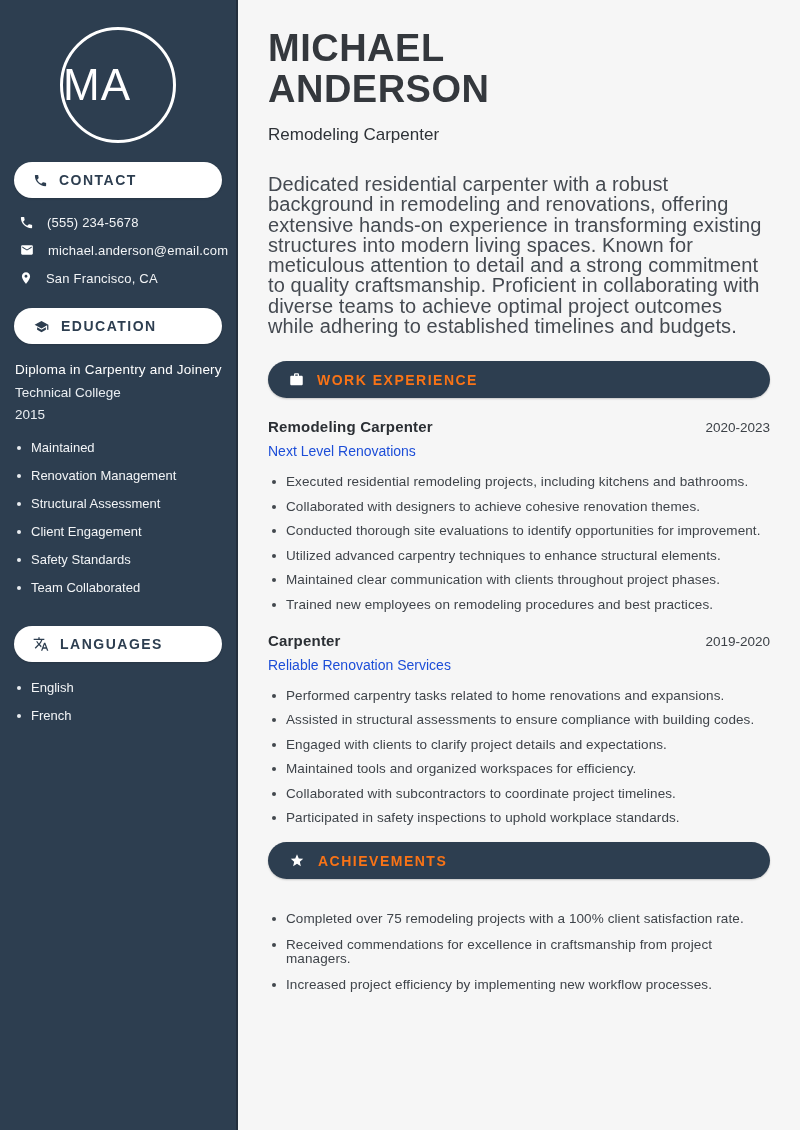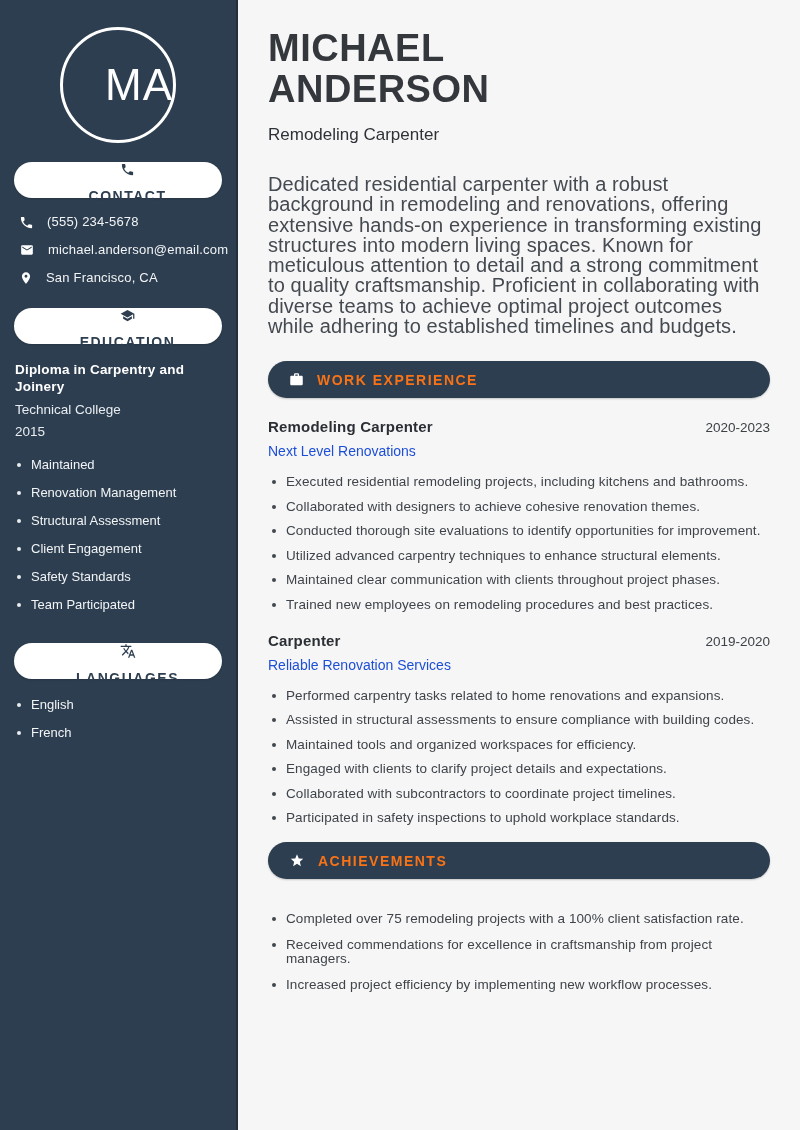--- a/index.html
+++ b/index.html
@@ -26,67 +26,67 @@
     color: #fff;
   }
   .avatar {
     width: 116px;
     height: 116px;
     margin: 27px auto 0 auto;
     border: 3px solid #ffffff;
     border-radius: 50%;
     display: flex;
     align-items: center;
-    justify-content: flex-end;
+    justify-content: flex-start;
     font-size: 44px;
     font-weight: 500;
     letter-spacing: 1px;
     color: #ffffff;
   }
   .side-pill {
     margin: 0 14px;
     height: 36px;
     background: #ffffff;
     border-radius: 18px;
     display: flex;
     align-items: center;
     gap: 11px;
     padding-left: 19px;
     color: #2d3e50;
     box-shadow: 0 1px 2px rgba(0,0,0,0.15);
-    flex-direction: column;
   }
   .side-pill .pill-label {
     font-size: 14px;
     font-weight: bold;
     letter-spacing: 1.5px;
   }
   .pill-contact   { margin-top: 19px; }
   .pill-education { margin-top: 22px; }
   .pill-skills    { margin-top: 23px; }
   .pill-languages { margin-top: 30px; }
 
   .contact-list { margin-top: 16px; }
   .contact-row {
     display: flex;
+    align-items: center;
     gap: 13px;
     padding: 0 14px 0 19px;
     margin-bottom: 12px;
     min-height: 16px;
   }
   .contact-row .txt {
     font-size: 13px;
     color: #f2f4f6;
     letter-spacing: 0.2px;
   }
 
   .edu-block { padding: 17px 14px 0 15px; }
   .edu-degree {
     font-size: 13.5px;
-    font-weight: bold;
+    font-weight: normal;
     color: #ffffff;
     letter-spacing: 0.2px;
     line-height: 17px;
   }
   .edu-school { margin-top: 7px; font-size: 13.5px; color: #e9edf1; }
   .edu-year   { margin-top: 7px; font-size: 13.5px; color: #e9edf1; }
 
   ul.side-list { list-style: none; margin-top: 18px; }
   ul.side-list li {
     position: relative;
@@ -257,21 +257,21 @@
       <div class="edu-school">Technical College</div>
       <div class="edu-year">2015</div>
     </div>
 
     <ul class="side-list">
         <li>Maintained</li>
         <li>Renovation Management</li>
         <li>Structural Assessment</li>
         <li>Client Engagement</li>
         <li>Safety Standards</li>
-        <li>Team Participated</li>
+        <li>Team Collaborated</li>
       </ul>
 
     <div class="side-pill pill-languages">
       <span class="icon">
         <svg width="16" height="16" viewBox="0 0 24 24" fill="#2d3e50">
             <path d="M12.87 15.07l-2.54-2.51.03-.03c1.74-1.94 2.98-4.17 3.71-6.53H17V4h-7V2H8v2H1v1.99h11.17C11.5 7.92 10.44 9.75 9 11.35 8.07 10.32 7.3 9.19 6.69 8h-2c.73 1.63 1.73 3.17 2.98 4.56l-5.09 5.02L4 19l5-5 3.11 3.11.76-2.04zM18.5 10h-2L12 22h2l1.12-3h4.75L21 22h2l-4.5-12zm-2.62 7l1.62-4.33L19.12 17h-3.24z"></path>
           </svg>
       </span>
       <span class="pill-label">LANGUAGES</span>
     </div>
@@ -319,22 +319,22 @@
 
     <div class="job-block job-block-2">
       <div class="job-head">
         <span class="job-role">Carpenter</span>
         <span class="job-dates">2019-2020</span>
       </div>
       <div class="job-company">Reliable Renovation Services</div>
       <ul class="main-list">
           <li>Performed carpentry tasks related to home renovations and expansions.</li>
           <li>Assisted in structural assessments to ensure compliance with building codes.</li>
+          <li>Engaged with clients to clarify project details and expectations.</li>
           <li>Maintained tools and organized workspaces for efficiency.</li>
-          <li>Engaged with clients to clarify project details and expectations.</li>
           <li>Collaborated with subcontractors to coordinate project timelines.</li>
           <li>Participated in safety inspections to uphold workplace standards.</li>
         </ul>
     </div>
 
     <div class="section-pill achievements-pill">
       <span class="icon">
         <svg width="16" height="15" viewBox="0 0 24 24" fill="#ffffff">
             <path d="M12 17.27L18.18 21l-1.64-7.03L22 9.24l-7.19-.61L12 2 9.19 8.63 2 9.24l5.46 4.73L5.82 21z"></path>
           </svg>

